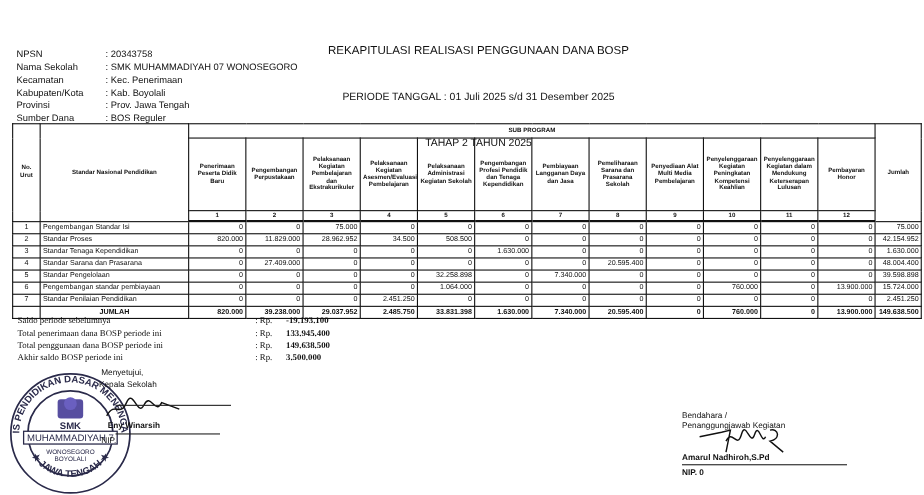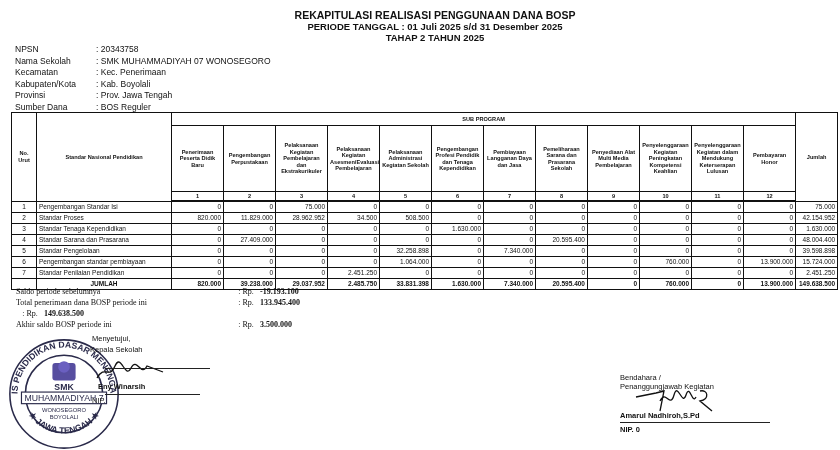--- a/index.html
+++ b/index.html
@@ -1,19 +1,19 @@
 <!DOCTYPE html>
 <html><head>
 <meta charset="utf-8">
 <style>
   html, body { margin: 0; padding: 0; background: #ffffff; }
   body { width: 840px; height: 450px; position: relative; overflow: hidden;
          font-family: "Liberation Sans", sans-serif; color: #111; }
   .titles { position: absolute; left: 0; top: 10px; width: 840px; text-align: center; }
-  .titles div { font-weight: bold; line-height: 11px; }
+  .titles div { font-weight: normal; line-height: 11px; margin-top: 31px; }
   .t1 { font-size: 10.5px; padding-left: 30px; }
   .t2 { font-size: 9.5px; padding-left: 30px; }
   .t3 { font-size: 9.5px; padding-left: 30px; }
 
   .info { position: absolute; left: 15px; top: 44px; font-size: 8.5px; }
   .info-row { display: flex; height: 11.5px; line-height: 11.5px; align-items: flex-end; }
   .info-label { width: 81px; }
   .info-value { }
 
   table.rekap { position: absolute; left: 11px; top: 112px; width: 826px;
@@ -27,21 +27,21 @@
   th.jml { font-size: 9px; }
   table.rekap td { font-size: 6.5px; height: 10px; line-height: 10px; }
   td.num { text-align: right; }
   td.center { text-align: center; }
   tr.total td { font-weight: bold; }
   table.rekap tr.thick-bottom th, table.rekap tr.thick-bottom td { border-bottom: 2px solid #111; }
 
   .summary { position: absolute; left: 16px; top: 286px; font-size: 8px; }
   .sum-row { display: flex; height: 11px; line-height: 11px; font-family: Liberation Serif, serif; }
   .sum-label { width: 216px; }
-  .sum-sep { width: 28px; text-align: center; }
+  .sum-sep { width: 28px; }
   .sum-val { font-weight: bold; }
 
   .sign-left { position: absolute; left: 0; top: 330px; width: 210px; height: 120px; }
   .stamp { position: absolute; left: 6px; top: 6px; width: 116px; height: 116px; }
   .sl-text { position: absolute; font-size: 7.5px; }
   .sign-right { position: absolute; left: 620px; top: 338px; width: 200px; height: 100px; font-size: 7.5px; margin-top: 35px; }
   .sr-line { position: absolute; left: 0; width: 150px; border-top: 1px solid #222; }
 </style>
 </head>
 <body>
@@ -278,20 +278,21 @@
       <span class="sum-label">Saldo periode sebelumnya</span>
       <span class="sum-sep">: Rp.</span>
       <span class="sum-val">-19.193.100</span>
     </div>
     <div class="sum-row">
       <span class="sum-label">Total penerimaan dana BOSP periode ini</span>
       <span class="sum-sep">: Rp.</span>
       <span class="sum-val">133.945.400</span>
     </div>
     <div class="sum-row">
+      <span class="sum-label">Total penggunaan dana BOSP periode ini</span>
       <span class="sum-sep">: Rp.</span>
       <span class="sum-val">149.638.500</span>
     </div>
     <div class="sum-row">
       <span class="sum-label">Akhir saldo BOSP periode ini</span>
       <span class="sum-sep">: Rp.</span>
       <span class="sum-val">3.500.000</span>
     </div>
   </div>
 

